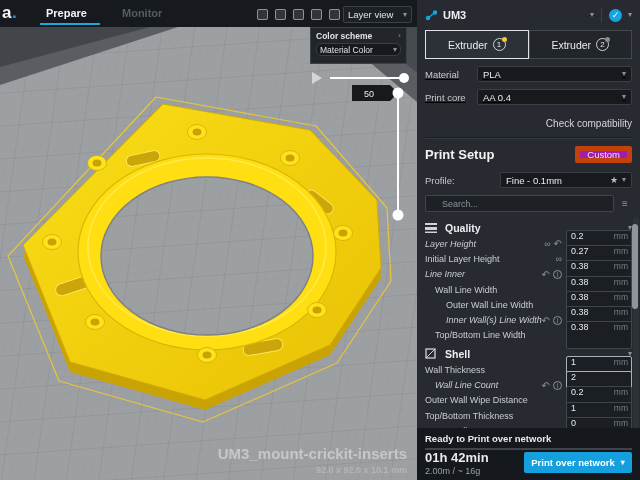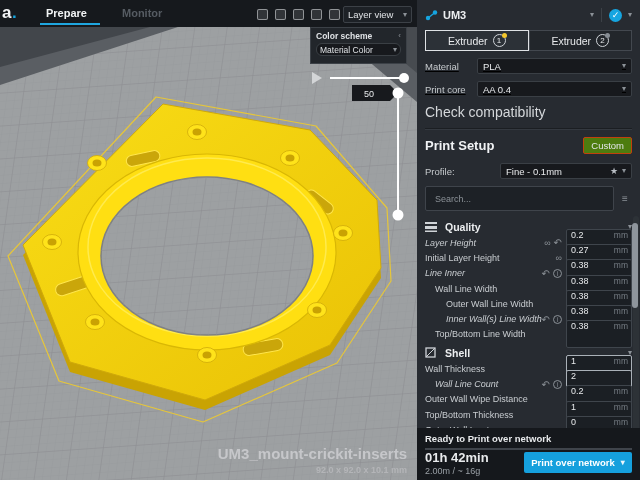--- a/index.html
+++ b/index.html
@@ -33,42 +33,42 @@
   .model-dims { font-size:9px; font-weight:bold; color:#b4b5b8; margin-top:3px; }
 
   
   .panel { position:absolute; left:417px; top:0; width:223px; height:480px; background:#272b31; z-index:5; }
   .machine { padding:5px 8px 0 8px; }
   .m-row { display:flex; align-items:center; height:20px; }
   .m-name { font-size:11px; font-weight:bold; color:#eceef0; margin-left:5px; flex:1; }
   .m-div { width:1px; height:14px; background:#3c4147; margin:0 7px; }
   .check-badge { width:13px; height:13px; border-radius:50%; background:#16a5e0; color:#fff; font-size:9px; text-align:center; line-height:13px; margin-right:6px; }
   .ext-tabs { display:flex; margin-top:5px; }
-  .ext { flex:1; height:21px; display:flex; align-items:center; justify-content:center; gap:5px; font-size:10.5px; color:#e8eaec; background:#22262b; border:1px solid #43484f; position:relative; }
+  .ext { flex:1; height:29px; display:flex; align-items:center; justify-content:center; gap:5px; font-size:10.5px; color:#e8eaec; background:#22262b; border:1px solid #43484f; position:relative; }
   .ext.sel { background:#2c3137; border:1px solid #dfe2e5; z-index:1; }
   .ext-num { width:13px; height:13px; border:1.5px solid #cfd3d7; border-radius:50%; font-size:8px; text-align:center; line-height:11px; color:#e8eaec; position:relative; }
   .ext-dot { position:absolute; right:-2px; top:-2px; width:5px; height:5px; border-radius:50%; }
   .kv { display:flex; align-items:center; margin-top:7px;text-decoration:underline; }
   .kv .k { width:52px; font-size:9.5px; color:#c6cacd; }
   .dd { flex:1; height:16px; background:#17191d; border:1px solid #3a3f45; border-radius:2px; display:flex; align-items:center; padding:0 5px; }
   .dd .lbl { flex:1; font-size:9.5px; color:#e8eaec; }
-  .compat { text-align:left; font-size:14px; color:#d4d7da; margin-top:7px; }
+  .compat { text-align:right; font-size:10px; color:#d4d7da; margin-top:13px; }
   .separator { border-top:1px solid #1b1e22; box-shadow:0 1px 0 #343940; margin-top:8px; }
 
   .psetup { padding:8px 8px 0 8px; }
   .ps-head { display:flex; align-items:center; }
   .ps-title { font-size:13px; font-weight:bold; color:#f0f2f4; flex:1; }
   .mode { height:17px; font-size:9.5px; color:#e3e6e9; display:flex; align-items:center; justify-content:center; border-radius:2px; padding:0 7px; }
   .mode.rec { border:1px solid #5a6067; background:transparent; margin-right:3px; }
-  .mode.cus { border:1px solid #c2410c; background:#4d7c0f; }
+  .mode.cus { border:5px solid #c2410c; background:#a21caf; }
   .profile-row { display:flex; align-items:center; margin-top:9px; }
   .profile-row .k { width:75px; font-size:9.5px; color:#c6cacd; }
   .star { color:#b9bec4; font-size:9px; margin-right:4px; }
   .search-row { display:flex; align-items:center; margin-top:7px; }
-  .search-input { flex:1; height:25px; background:#1d2126; border:1px solid #3f444b; border-radius:2px; color:#d7dadd; font-size:9px; padding:0 9px; outline:none; font-family:"Liberation Sans",sans-serif; }
+  .search-input { flex:1; height:17px; background:#1d2126; border:1px solid #3f444b; border-radius:2px; color:#d7dadd; font-size:9px; padding:0 16px; outline:none; font-family:"Liberation Sans",sans-serif; }
   .search-input::placeholder { color:#8b9197; }
   .filter-ic { width:14px; text-align:center; color:#8b9197; font-size:10px; margin-left:4px; }
 
   .settings { position:relative; margin-top:5px; height:225px; overflow:hidden; padding:0 8px; }
   .sec-head { display:flex; align-items:center; height:17px; margin-top:2px; }
   .sec-ic { width:14px; margin-right:6px; display:flex; align-items:center; }
   .sec-title { flex:1; font-size:10.5px; font-weight:bold; color:#eceef0; }
   .srow { display:flex; align-items:center; height:15.3px; }
   .srow .lab { flex:1; font-size:9px; color:#c9cdd1; white-space:nowrap; overflow:hidden; }
   .ind1 { padding-left:10px; } .ind2 { padding-left:21px; }

